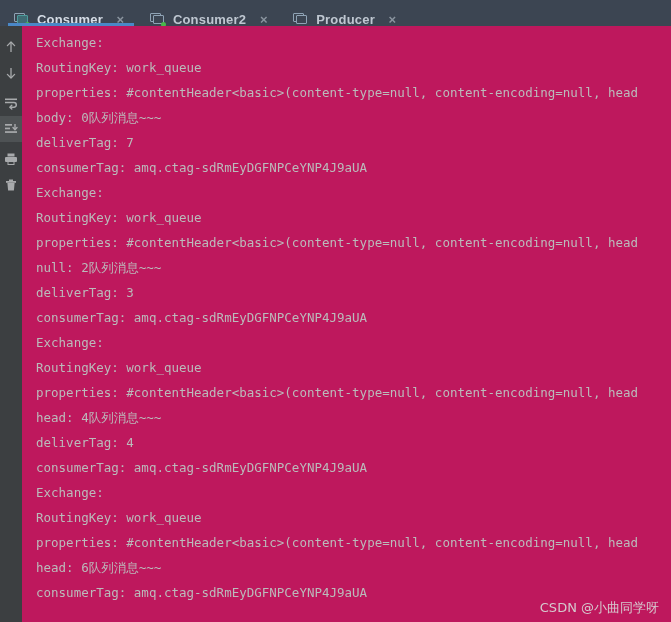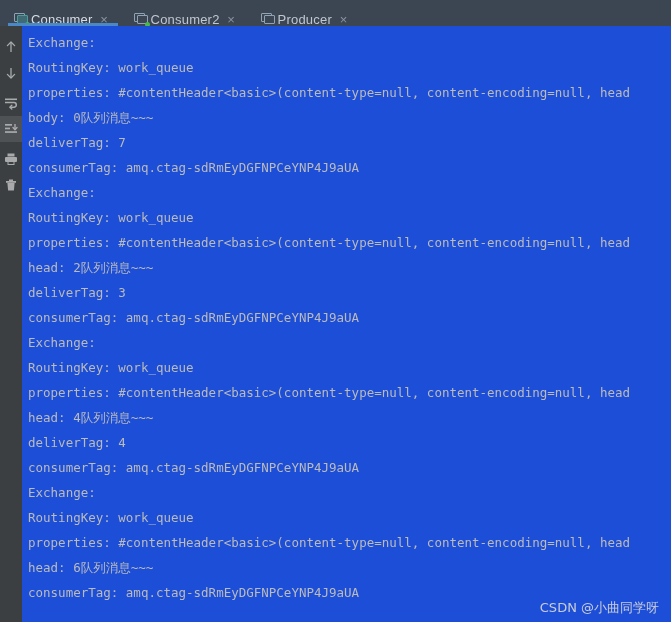--- a/index.html
+++ b/index.html
@@ -24,26 +24,27 @@
     width: 671px;
     height: 26px;
     background: #3c4552;
     display: flex;
     align-items: stretch;
     box-sizing: border-box;
   }
   .tab {
     display: flex;
     align-items: center;
-    gap: 2px;
+    gap: 8px;
     padding: 12px 10px 0 14px;
     position: relative;
     cursor: default;
     color: #bfc7d1;
     font-size: 13px;
+    font-weight: bold;
   }
   .tab .tab-label {
     white-space: nowrap;
     letter-spacing: .2px;
   }
   .tab.active .tab-label { color: #d6dde6; }
   .tab.active .tab-underline {
     position: absolute;
     left: 8px; right: 2px;
     bottom: 0;
@@ -120,27 +121,27 @@
   }
   .tool-btn.pressed { background: #4e5254; }
   .tool-btn svg { display: block; }
 
   
   .console {
     position: absolute;
     top: 26px; left: 22px;
     width: 649px;
     height: 596px;
-    background: #1d4ed8;
+    background: #be185d;
     overflow: hidden;
     font-family: "DejaVu Sans Mono", "Liberation Mono", monospace;
     font-size: 12.5px;
     line-height: 25px;
     color: #a9b7c6;
-    padding: 4px 0 0 6px;
+    padding: 4px 0 0 14px;
     box-sizing: border-box;
   }
   .line {
     white-space: pre;
     color: #bbbbbb;
     height: 25px;
   }
 
   
   .watermark {
@@ -251,21 +252,21 @@
   <div class="console" id="console">
       <div class="line">Exchange:</div>
       <div class="line">RoutingKey: work_queue</div>
       <div class="line">properties: #contentHeader&lt;basic&gt;(content-type=null, content-encoding=null, head</div>
       <div class="line">body: 0队列消息~~~</div>
       <div class="line">deliverTag: 7</div>
       <div class="line">consumerTag: amq.ctag-sdRmEyDGFNPCeYNP4J9aUA</div>
       <div class="line">Exchange:</div>
       <div class="line">RoutingKey: work_queue</div>
       <div class="line">properties: #contentHeader&lt;basic&gt;(content-type=null, content-encoding=null, head</div>
-      <div class="line">head: 2队列消息~~~</div>
+      <div class="line">null: 2队列消息~~~</div>
       <div class="line">deliverTag: 3</div>
       <div class="line">consumerTag: amq.ctag-sdRmEyDGFNPCeYNP4J9aUA</div>
       <div class="line">Exchange:</div>
       <div class="line">RoutingKey: work_queue</div>
       <div class="line">properties: #contentHeader&lt;basic&gt;(content-type=null, content-encoding=null, head</div>
       <div class="line">head: 4队列消息~~~</div>
       <div class="line">deliverTag: 4</div>
       <div class="line">consumerTag: amq.ctag-sdRmEyDGFNPCeYNP4J9aUA</div>
       <div class="line">Exchange:</div>
       <div class="line">RoutingKey: work_queue</div>

